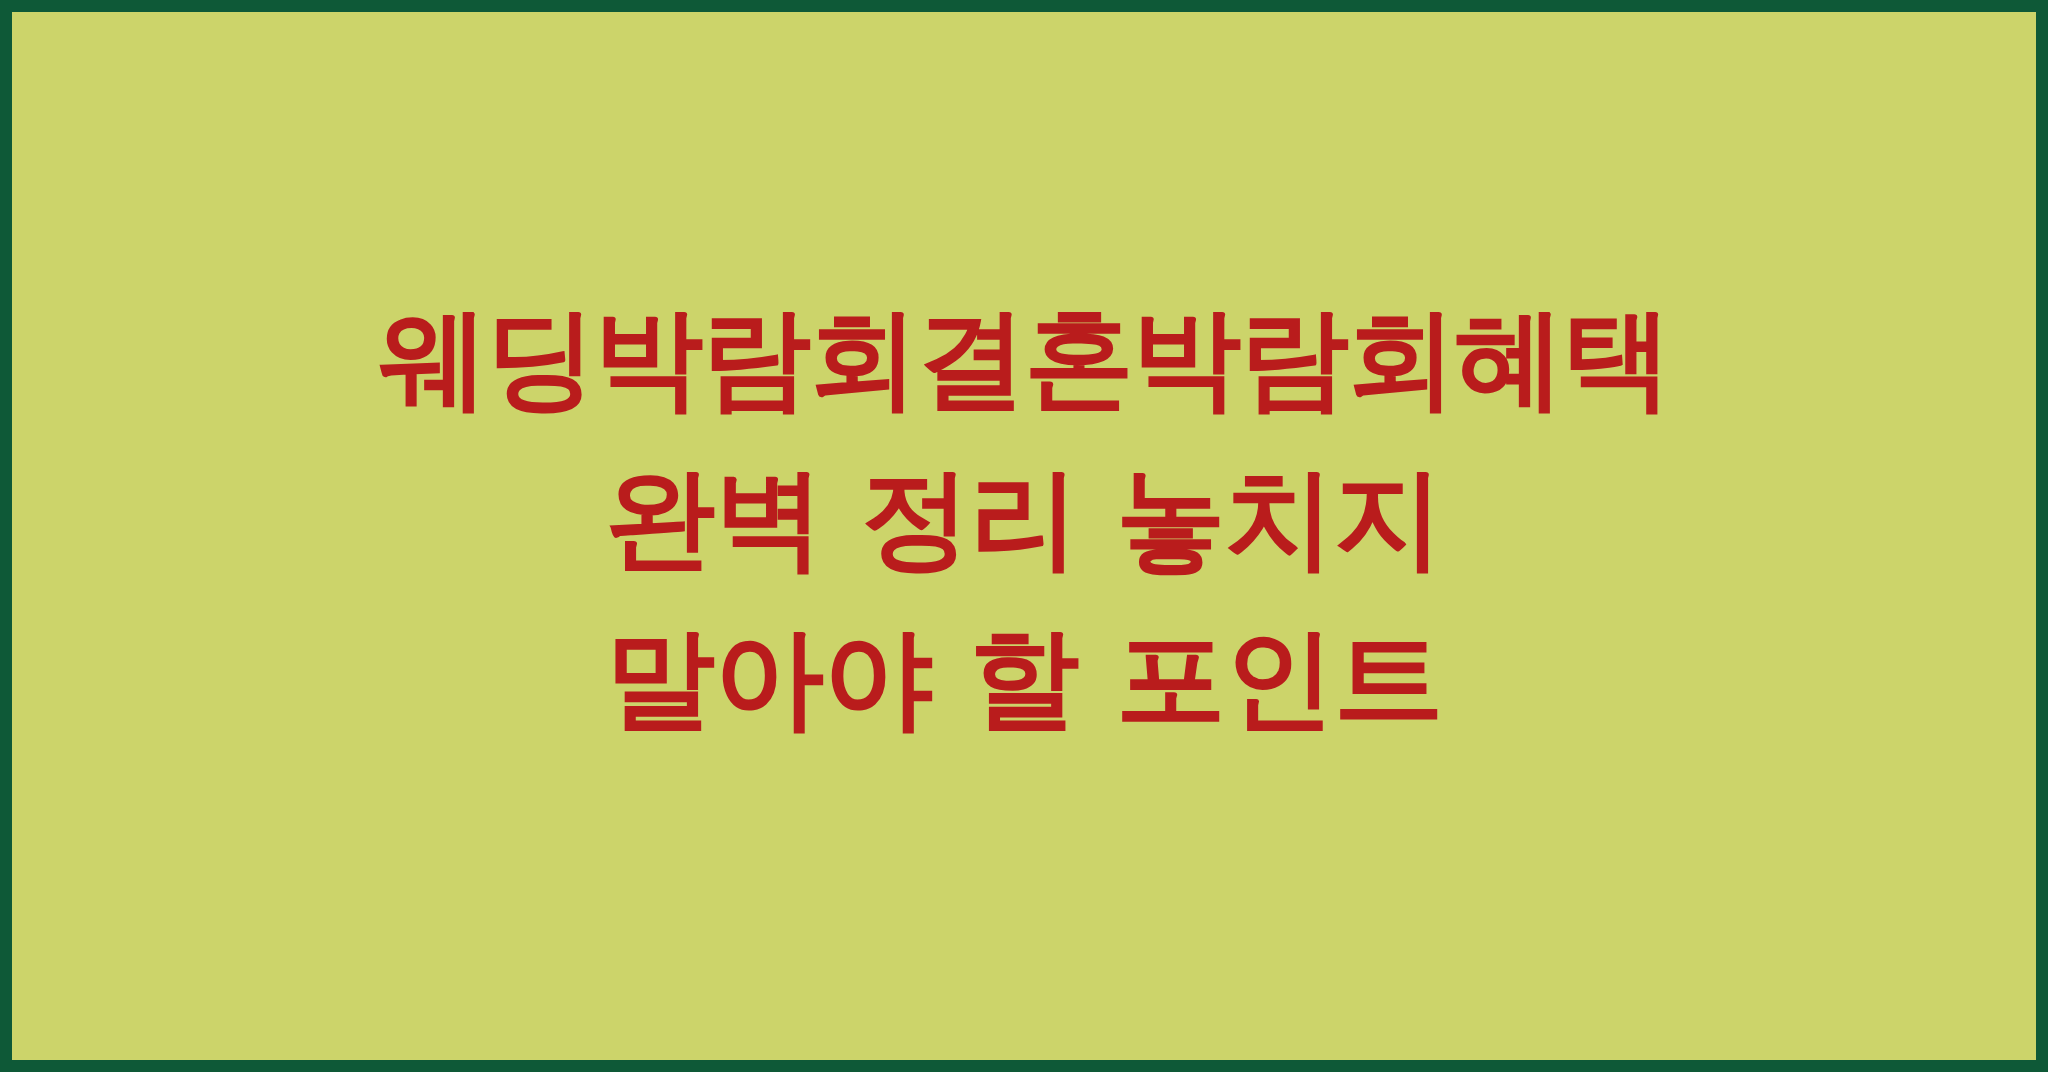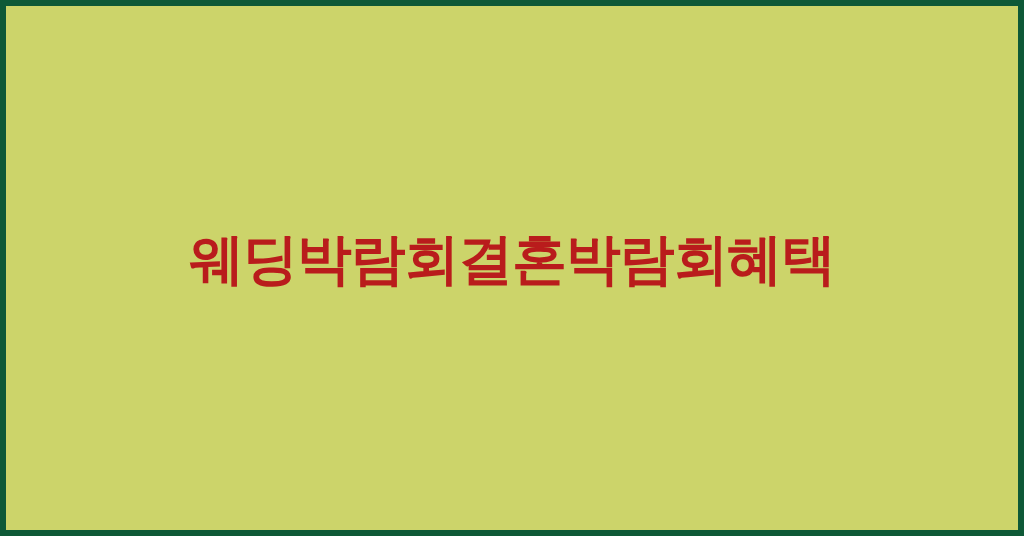--- a/index.html
+++ b/index.html
@@ -63,16 +63,18 @@
 </style>
 </head>
 <body>
 
 <div id="banner">
 
   <div id="title-block">
 
     <span class="title-line line-1">웨딩박람회결혼박람회혜택</span>
 
+    <span class="title-line line-2">완벽 정리 놓치지</span>
 
+    <span class="title-line line-3">말아야 할 포인트</span>
 
   </div>
 </div>
 
 </body></html>

